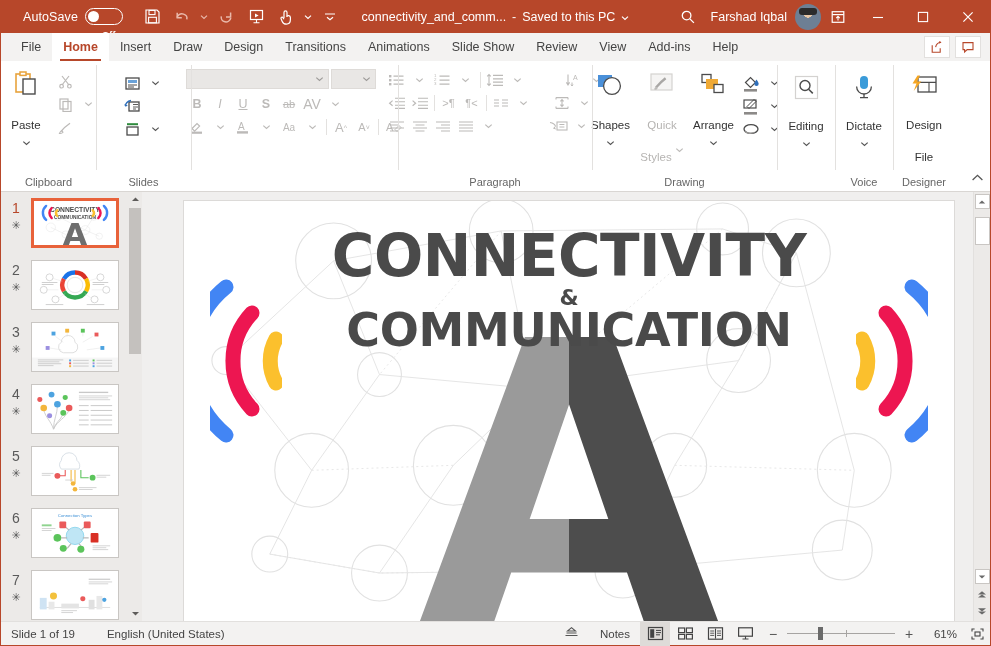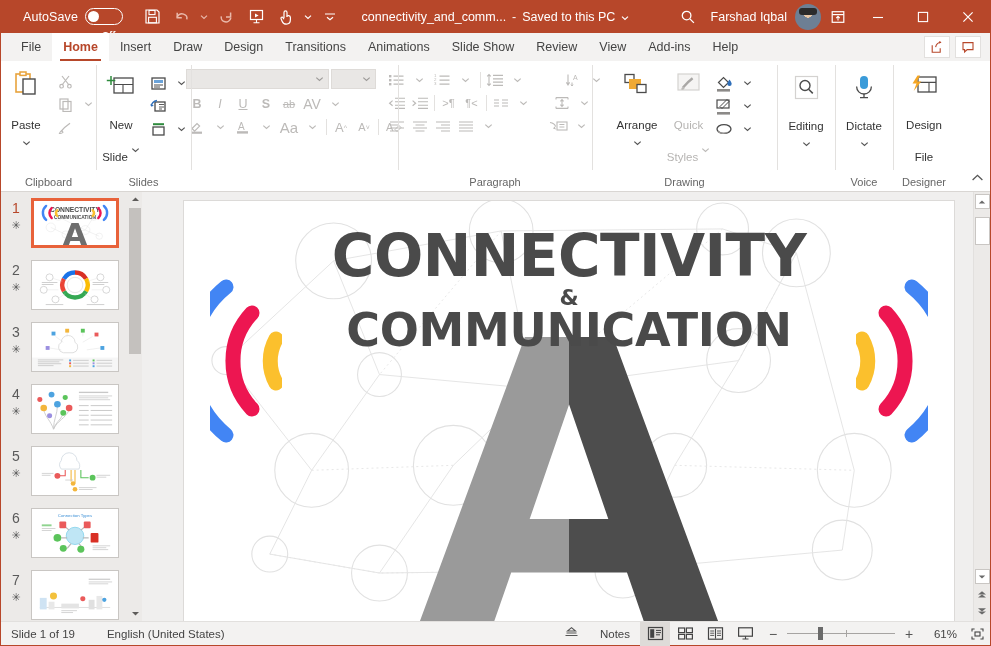--- a/index.html
+++ b/index.html
@@ -411,36 +411,20 @@
                 </svg>
               </span>
             </div>
         </div>
       </div>
       <div class="rg-label">Clipboard</div>
     </div>
 
     <div class="rgroup" style="width:95px">
       <div class="rg-body" style="padding-top:6px">
-        <div class="bigbtn" style="width:52px">
-          <svg width="30" height="26" viewBox="0 0 30 26">
-            <rect x="8" y="4" width="19" height="15" fill="#fff" stroke="#4b4b4b" stroke-width="1.3"></rect>
-            <path d="M8 10.5h19M17 10.5V19" stroke="#4b4b4b" stroke-width="1.1"></path>
-            <path d="M5 2v9M.8 6.5h8.5" stroke="#2e8b3d" stroke-width="1.5"></path>
-          </svg>
-          <span class="lbl">New</span>
-          <span style="display:flex;align-items:center;gap:3px">
-            <span class="lbl">Slide</span>
-            <span>
-              <svg width="9" height="6" viewBox="0 0 9 6">
-                  <path d="M1.3 1.6l3.2 2.8 3.2-2.8" fill="none" stroke="#555" stroke-width="1.2"></path>
-                </svg>
-            </span>
-          </span>
-        </div>
         <div class="smallgrid" style="padding-top:2px">
           <div class="srow">
               <span class="sbtn">
             <svg width="17" height="15" viewBox="0 0 17 15">
                   <rect x="2" y="2" width="13" height="11" fill="none" stroke="#4b4b4b" stroke-width="1.3"></rect>
                   <rect x="4" y="4" width="9" height="3" fill="#6aa2d8"></rect>
                   <path d="M4 9h9M4 11h6" stroke="#4b4b4b" stroke-width="1"></path>
                 </svg>
               </span>
             <span class="sbtn">
@@ -522,21 +506,21 @@
             <svg width="16" height="16" viewBox="0 0 16 16">
                 <text x="3" y="10.5" font-size="10" fill="#bcbab8" font-family="Liberation Sans">A</text>
                 <rect x="2" y="12.2" width="11" height="2.4" fill="#bcbab8"></rect>
               </svg>
             </span>
           <span class="sbtn dim">
             <svg width="9" height="6" viewBox="0 0 9 6">
                 <path d="M1.3 1.6l3.2 2.8 3.2-2.8" fill="none" stroke="#bcbab8" stroke-width="1.2"></path>
               </svg>
             </span>
-          <span class="sbtn dim" style="font-size:15px">Aa</span>
+          <span class="sbtn dim" style="font-size:10px">Aa</span>
           <span class="sbtn dim">
             <svg width="9" height="6" viewBox="0 0 9 6">
                 <path d="M1.3 1.6l3.2 2.8 3.2-2.8" fill="none" stroke="#bcbab8" stroke-width="1.2"></path>
               </svg>
             </span>
           <span class="vdiv"></span>
           <span class="sbtn dim" style="font-size:13px">A<sup style="font-size:7px">^</sup></span>
           <span class="sbtn dim" style="font-size:11px">A<sup style="font-size:7px">˅</sup></span>
           <span class="vdiv"></span>
           <span class="sbtn dim">
@@ -686,44 +670,55 @@
             </span>
         </div>
       </div>
       <div class="rg-label">Paragraph</div>
     </div>
 
     <div class="rgroup" style="width:185px">
       <div class="rg-body" style="padding-top:4px">
         <div class="bigbtn" style="width:53px">
           <svg width="34" height="28" viewBox="0 0 34 28">
-            <rect x="5" y="2.5" width="9" height="8" fill="#fff" stroke="#4b4b4b" stroke-width="1.3"></rect>
-            <rect x="9" y="7" width="12" height="10" fill="#efa935"></rect>
-            <rect x="17" y="12.5" width="9" height="8" fill="#fff" stroke="#4b4b4b" stroke-width="1.3"></rect>
-          </svg>
-          <span class="lbl">Arrange</span>
+            <rect x="4" y="3" width="14" height="12" fill="#4a90d9"></rect>
+            <circle cx="18" cy="14" r="8.4" fill="#fff" stroke="#4b4b4b" stroke-width="1.3"></circle>
+          </svg>
+          <span class="lbl">Shapes</span>
           <span class="caret">
             <svg width="9" height="6" viewBox="0 0 9 6">
                 <path d="M1.3 1.6l3.2 2.8 3.2-2.8" fill="none" stroke="#555" stroke-width="1.2"></path>
               </svg></span>
         </div>
         <div class="bigbtn" style="width:50px">
           <svg width="32" height="28" viewBox="0 0 32 28">
             <rect x="5" y="2" width="21" height="16" fill="#f5f4f3" stroke="#d4d2d0" stroke-width="1.2"></rect>
             <path d="M10 15.5c3-3.5 6-6.5 9.6-9.2" stroke="#a9a7a5" stroke-width="2.4" fill="none"></path>
             <path d="M8 17.6c.5-1.8 1.3-2.6 2.6-2.8l1 1.6c-.8 1.2-1.9 1.6-3.6 1.2z" fill="#bcbab8"></path>
           </svg>
           <span class="lbl dim">Quick</span>
           <span style="display:flex;align-items:center;gap:3px">
             <span class="lbl dim">Styles</span>
             <span>
               <svg width="9" height="6" viewBox="0 0 9 6">
                   <path d="M1.3 1.6l3.2 2.8 3.2-2.8" fill="none" stroke="#bcbab8" stroke-width="1.2"></path>
                 </svg></span>
           </span>
+        </div>
+        <div class="bigbtn" style="width:53px">
+          <svg width="34" height="28" viewBox="0 0 34 28">
+            <rect x="5" y="2.5" width="9" height="8" fill="#fff" stroke="#4b4b4b" stroke-width="1.3"></rect>
+            <rect x="9" y="7" width="12" height="10" fill="#efa935"></rect>
+            <rect x="17" y="12.5" width="9" height="8" fill="#fff" stroke="#4b4b4b" stroke-width="1.3"></rect>
+          </svg>
+          <span class="lbl">Arrange</span>
+          <span class="caret">
+            <svg width="9" height="6" viewBox="0 0 9 6">
+                <path d="M1.3 1.6l3.2 2.8 3.2-2.8" fill="none" stroke="#555" stroke-width="1.2"></path>
+              </svg></span>
         </div>
         <div class="smallgrid" style="padding-top:4px">
           <div class="srow">
               <span class="sbtn">
             <svg width="19" height="17" viewBox="0 0 19 17">
                   <path d="M3.5 7.5l5-5 5 5-5 5z" fill="none" stroke="#4b4b4b" stroke-width="1.2"></path>
                   <path d="M14.5 4.4c1.6 2.2 2.2 3.5 2.2 4.4a2.2 2.2 0 11-4.4 0c0-.9.6-2.2 2.2-4.4z" fill="#2f6fba"></path>
                   <rect x="2" y="14" width="13" height="2.6" fill="#8c8a88"></rect>
                 </svg>
               </span>

